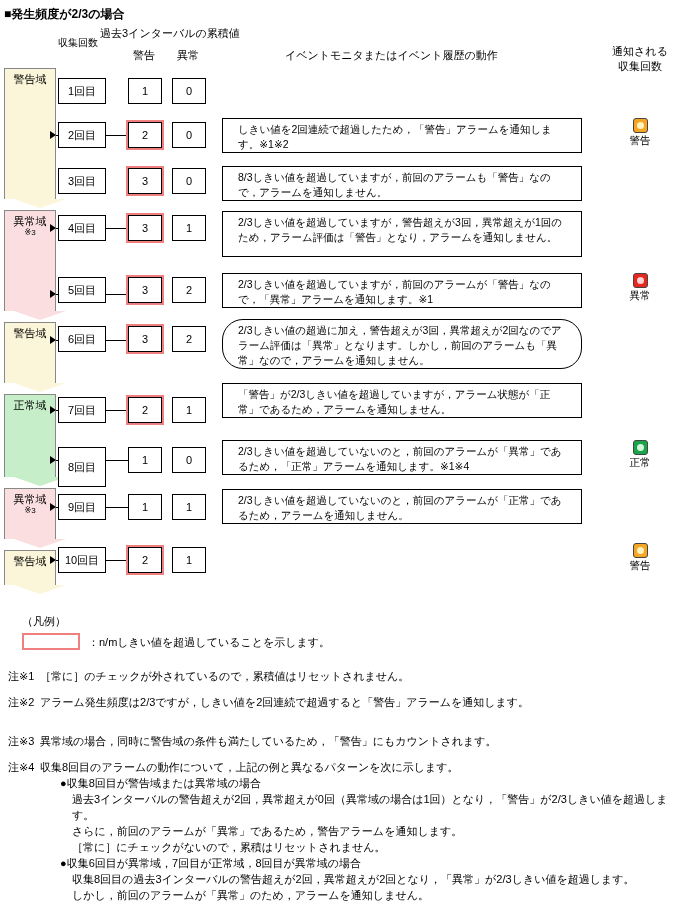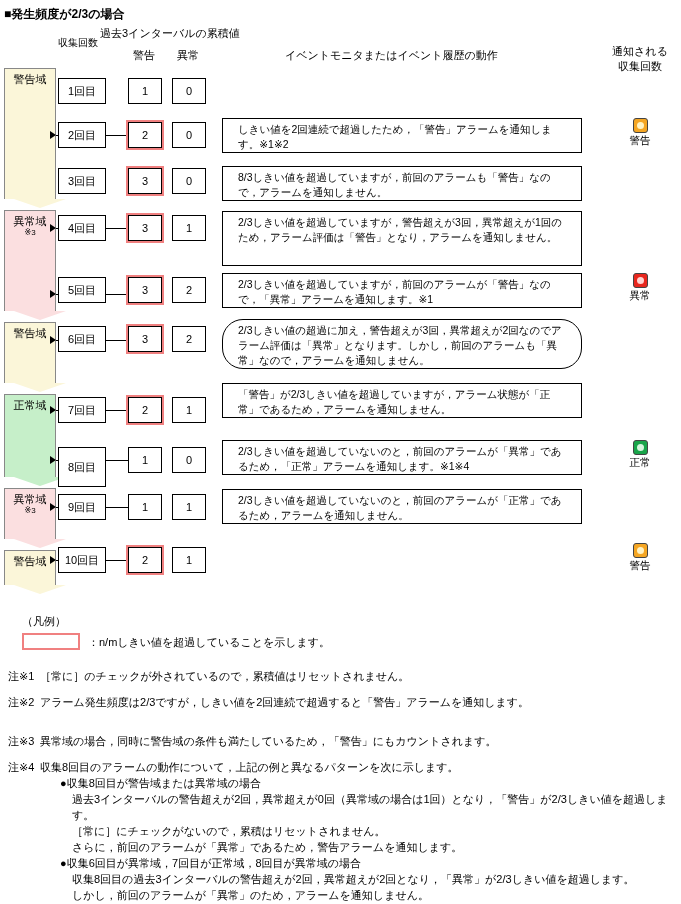--- a/index.html
+++ b/index.html
@@ -198,21 +198,21 @@
   <div class="cell abnv" style="top:168px;height:26px;">0</div>
   <div class="redbox" style="left:126px;top:166px;width:38px;height:30px;"></div>
   <div class="desc" style="top:166px;height:35px;">
     <span>8/3しきい値を超過していますが，前回のアラームも「警告」なので，アラームを通知しません。</span>
   </div>
 
   <div class="cell count" style="top:215px;height:26px;">4回目</div>
   <div class="cell warnv" style="top:215px;height:26px;">3</div>
   <div class="cell abnv" style="top:215px;height:26px;">1</div>
   <div class="redbox" style="left:126px;top:213px;width:38px;height:30px;"></div>
-  <div class="desc" style="top:211px;height:55px;">
+  <div class="desc" style="top:211px;height:46px;">
     <span>2/3しきい値を超過していますが，警告超えが3回，異常超えが1回のため，アラーム評価は「警告」となり，アラームを通知しません。</span>
   </div>
 
   <div class="cell count" style="top:277px;height:26px;">5回目</div>
   <div class="cell warnv" style="top:277px;height:26px;">3</div>
   <div class="cell abnv" style="top:277px;height:26px;">2</div>
   <div class="redbox" style="left:126px;top:275px;width:38px;height:30px;"></div>
   <div class="desc" style="top:273px;height:35px;">
     <span>2/3しきい値を超過していますが，前回のアラームが「警告」なので，「異常」アラームを通知します。※1</span>
   </div>
@@ -290,20 +290,20 @@
   </div>
 
   <div class="note" style="left:8px;top:759px;width:660px;">
     <span class="lbl">注※4</span>
     <span class="body">収集8回目のアラームの動作について，上記の例と異なるパターンを次に示します。</span>
   </div>
 
   <div class="note" style="left:60px;top:775px;width:612px;">
     <span class="bullet">●収集8回目が警告域または異常域の場合</span>
     <span class="indent1">過去3インターバルの警告超えが2回，異常超えが0回（異常域の場合は1回）となり，「警告」が2/3しきい値を超過します。</span>
+    <span class="indent1">さらに，前回のアラームが「異常」であるため，警告アラームを通知します。</span>
     <span class="indent1">［常に］にチェックがないので，累積はリセットされません。</span>
-    <span class="indent1">さらに，前回のアラームが「異常」であるため，警告アラームを通知します。</span>
     <span class="bullet">●収集6回目が異常域，7回目が正常域，8回目が異常域の場合</span>
     <span class="indent1">収集8回目の過去3インターバルの警告超えが2回，異常超えが2回となり，「異常」が2/3しきい値を超過します。</span>
     <span class="indent1">しかし，前回のアラームが「異常」のため，アラームを通知しません。</span>
   </div>
 
 </div>
 
 </body></html>

